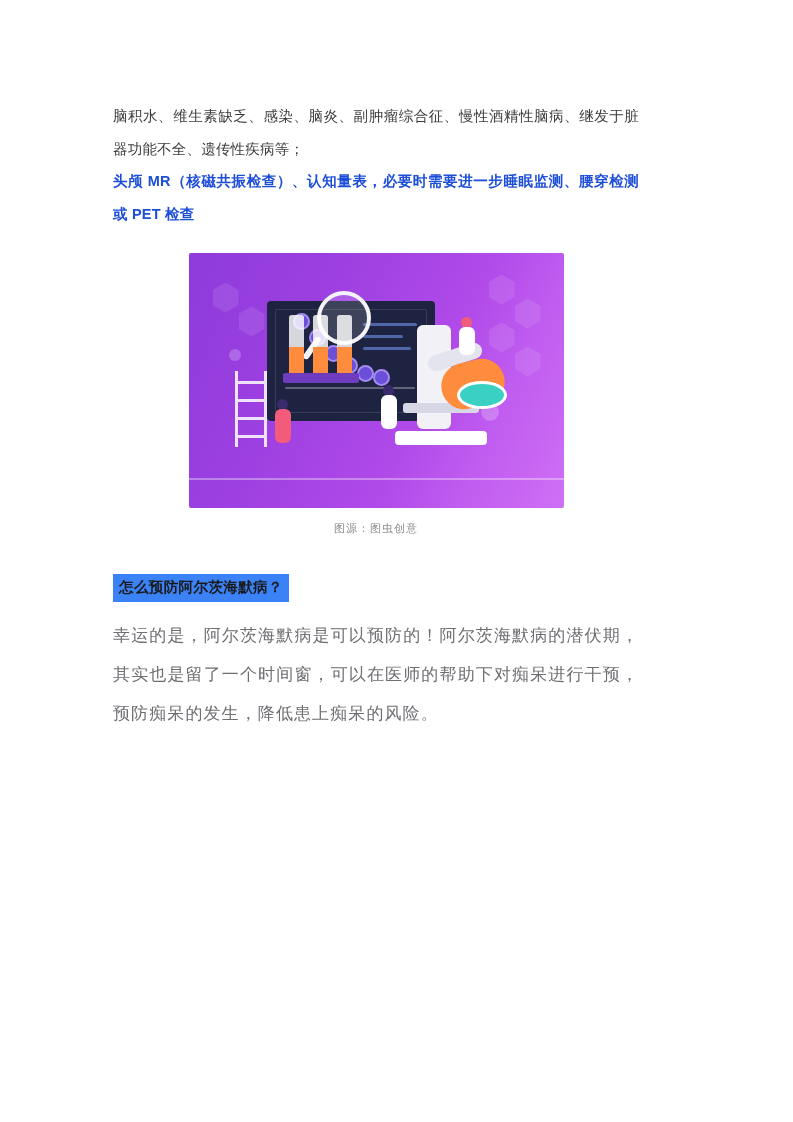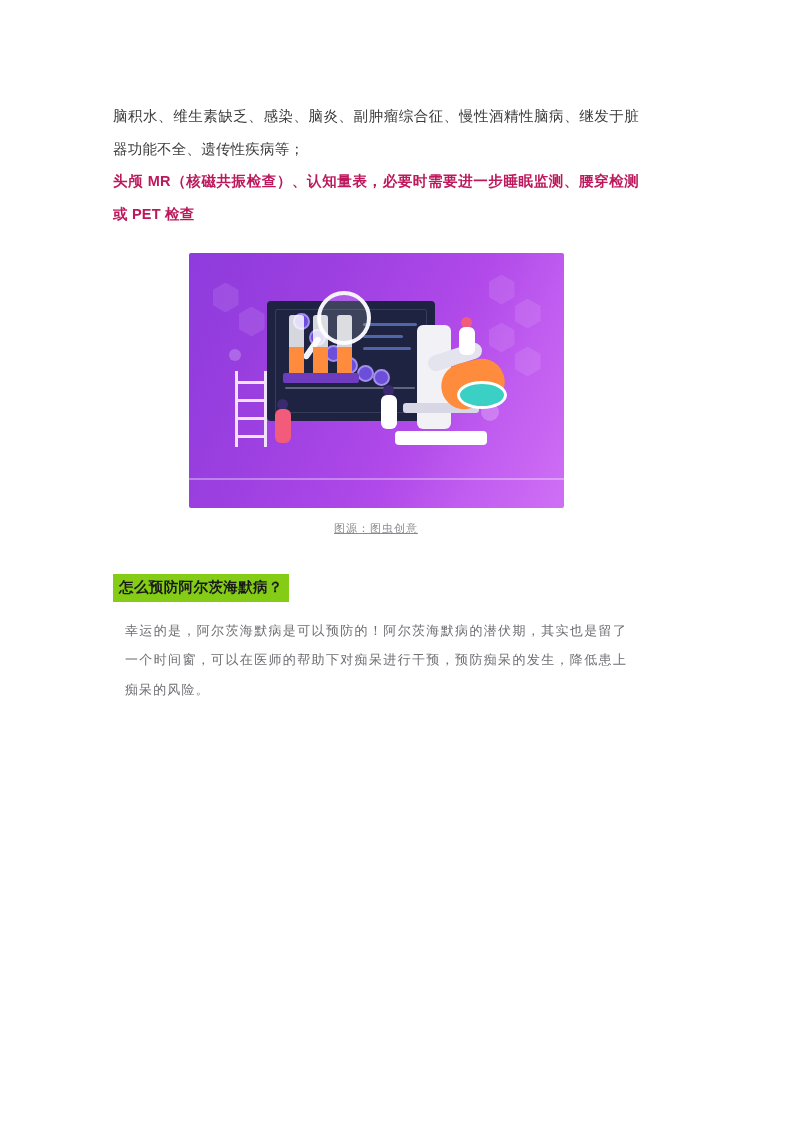--- a/index.html
+++ b/index.html
@@ -26,31 +26,31 @@
     font-size: 14.5px;
     line-height: 2.25;
     color: #3b3b3b;
     margin: 0 0 0 0;
     letter-spacing: 0.2px;
     text-align: justify;
   }
   .para-bold {
     font-size: 14.5px;
     line-height: 2.25;
-    color: #be185d;
+    color: #1d4ed8;
     font-weight: bold;
     margin: 0;
     letter-spacing: 0.2px;
     text-align: justify;
   }
   .para-gray {
-    font-size: 13px;
+    font-size: 17px;
     line-height: 2.3;
     color: #6e6e73;
-    margin: 12px;
+    margin: 0;
     letter-spacing: 1.1px;
     text-align: justify;
   }
   .para-dark {
     font-size: 14.5px;
     line-height: 2.3;
     color: #4a4a4f;
     margin: 0;
     letter-spacing: 1.1px;
     text-align: justify;
@@ -70,28 +70,27 @@
     position: relative;
     overflow: hidden;
     border-radius: 2px;
     background: linear-gradient(115deg, #8e3bdd 0%, #9b3fe0 28%, #a845e6 48%, #b14ae9 62%, #c05cf0 78%, #cf6ff5 100%);
   }
   .figure-caption {
     font-size: 11px;
     color: #8a8a8f;
     margin-top: 9px;
     letter-spacing: 1px;
-    text-decoration: underline;
   }
   .heading-wrap {
     margin: 38px 0 14px 0;
   }
   .heading-hl {
     display: inline-block;
-    background: #84cc16;
+    background: #3b82f6;
     color: #1a1a1a;
     font-weight: bold;
     font-size: 14.5px;
     padding: 4px 6px 5px 6px;
     letter-spacing: 0.4px;
   }
   
   .ill-hex {
     position: absolute;
     width: 26px;

